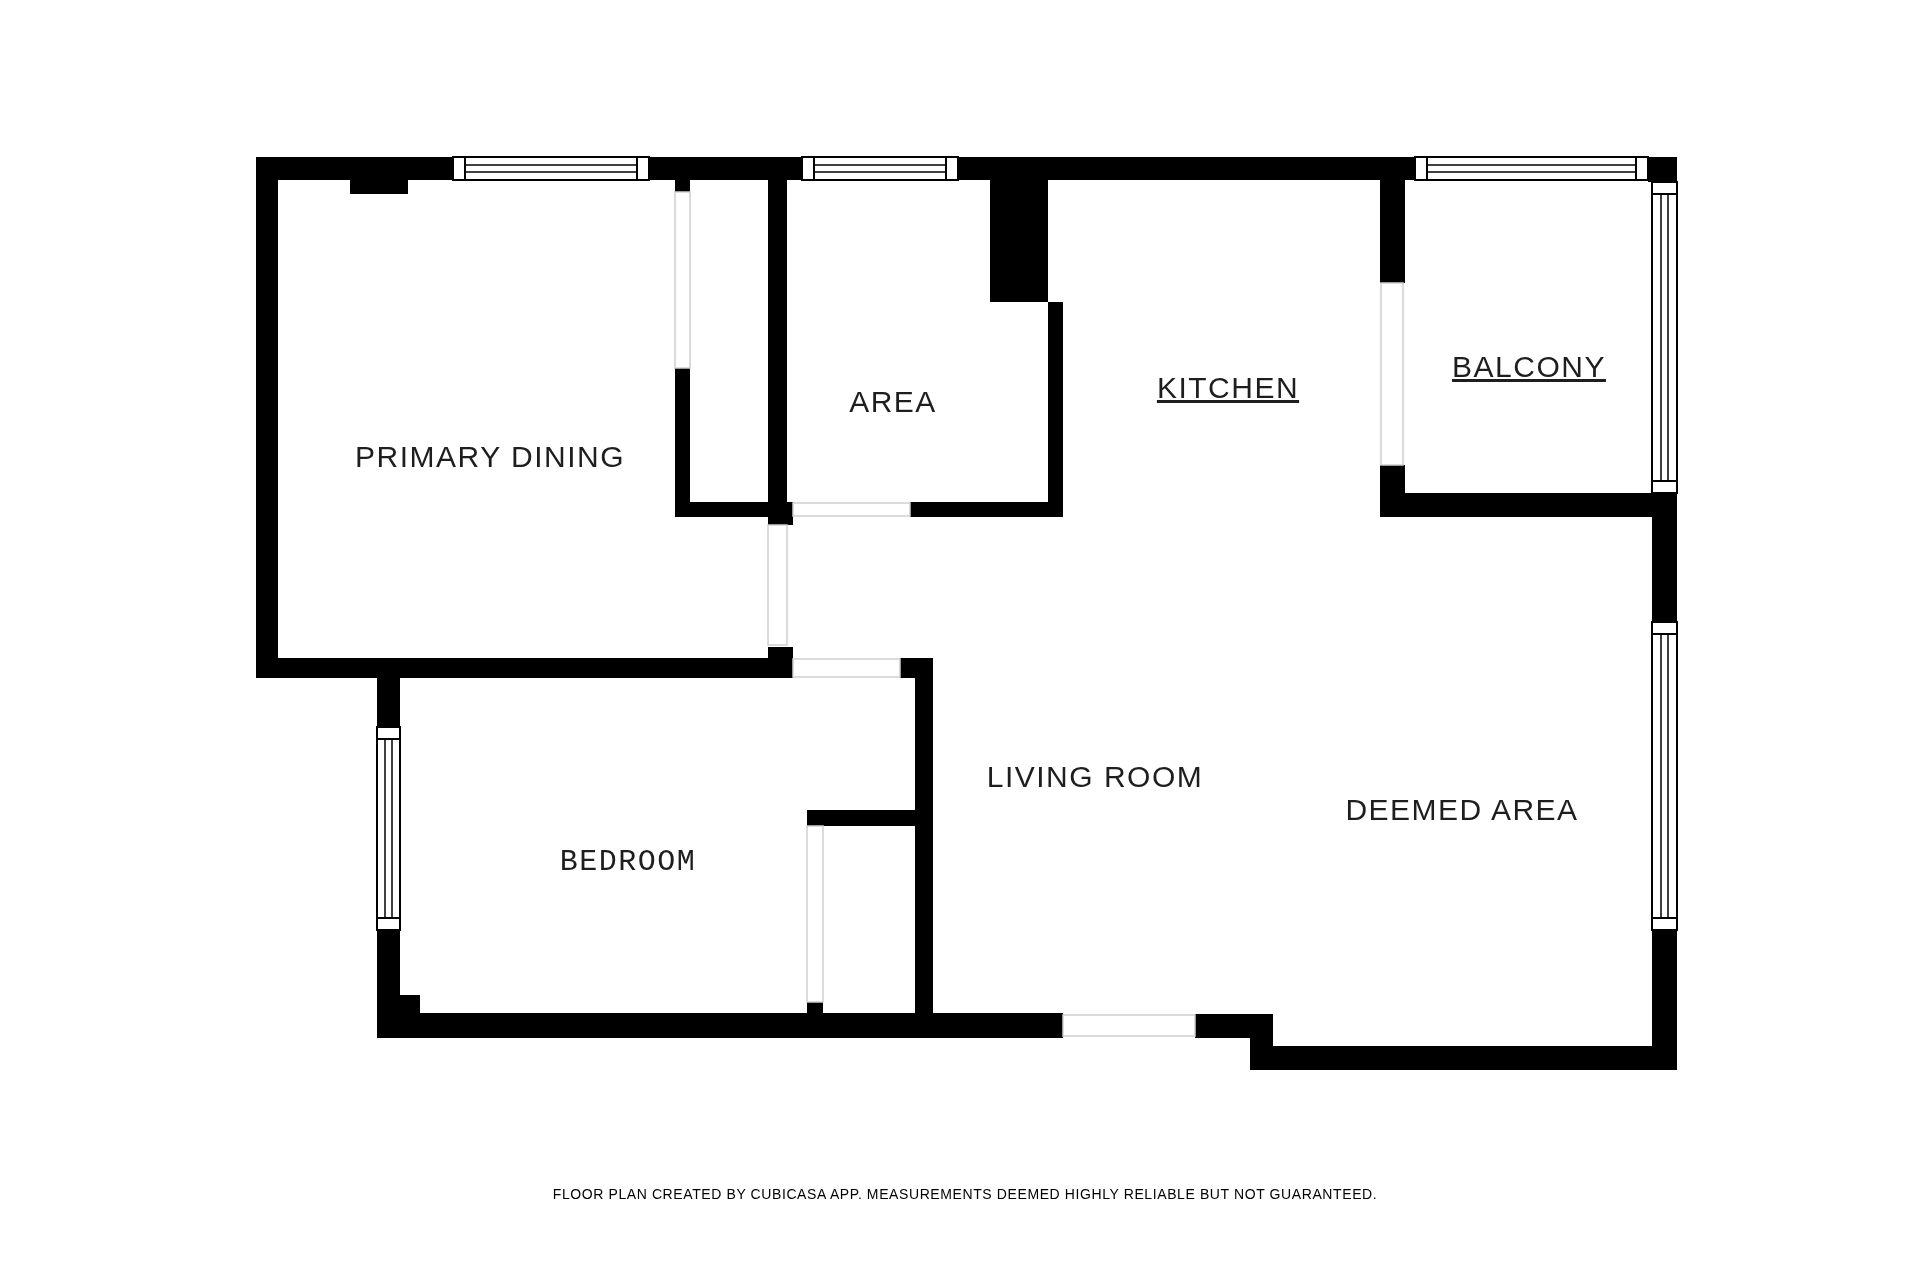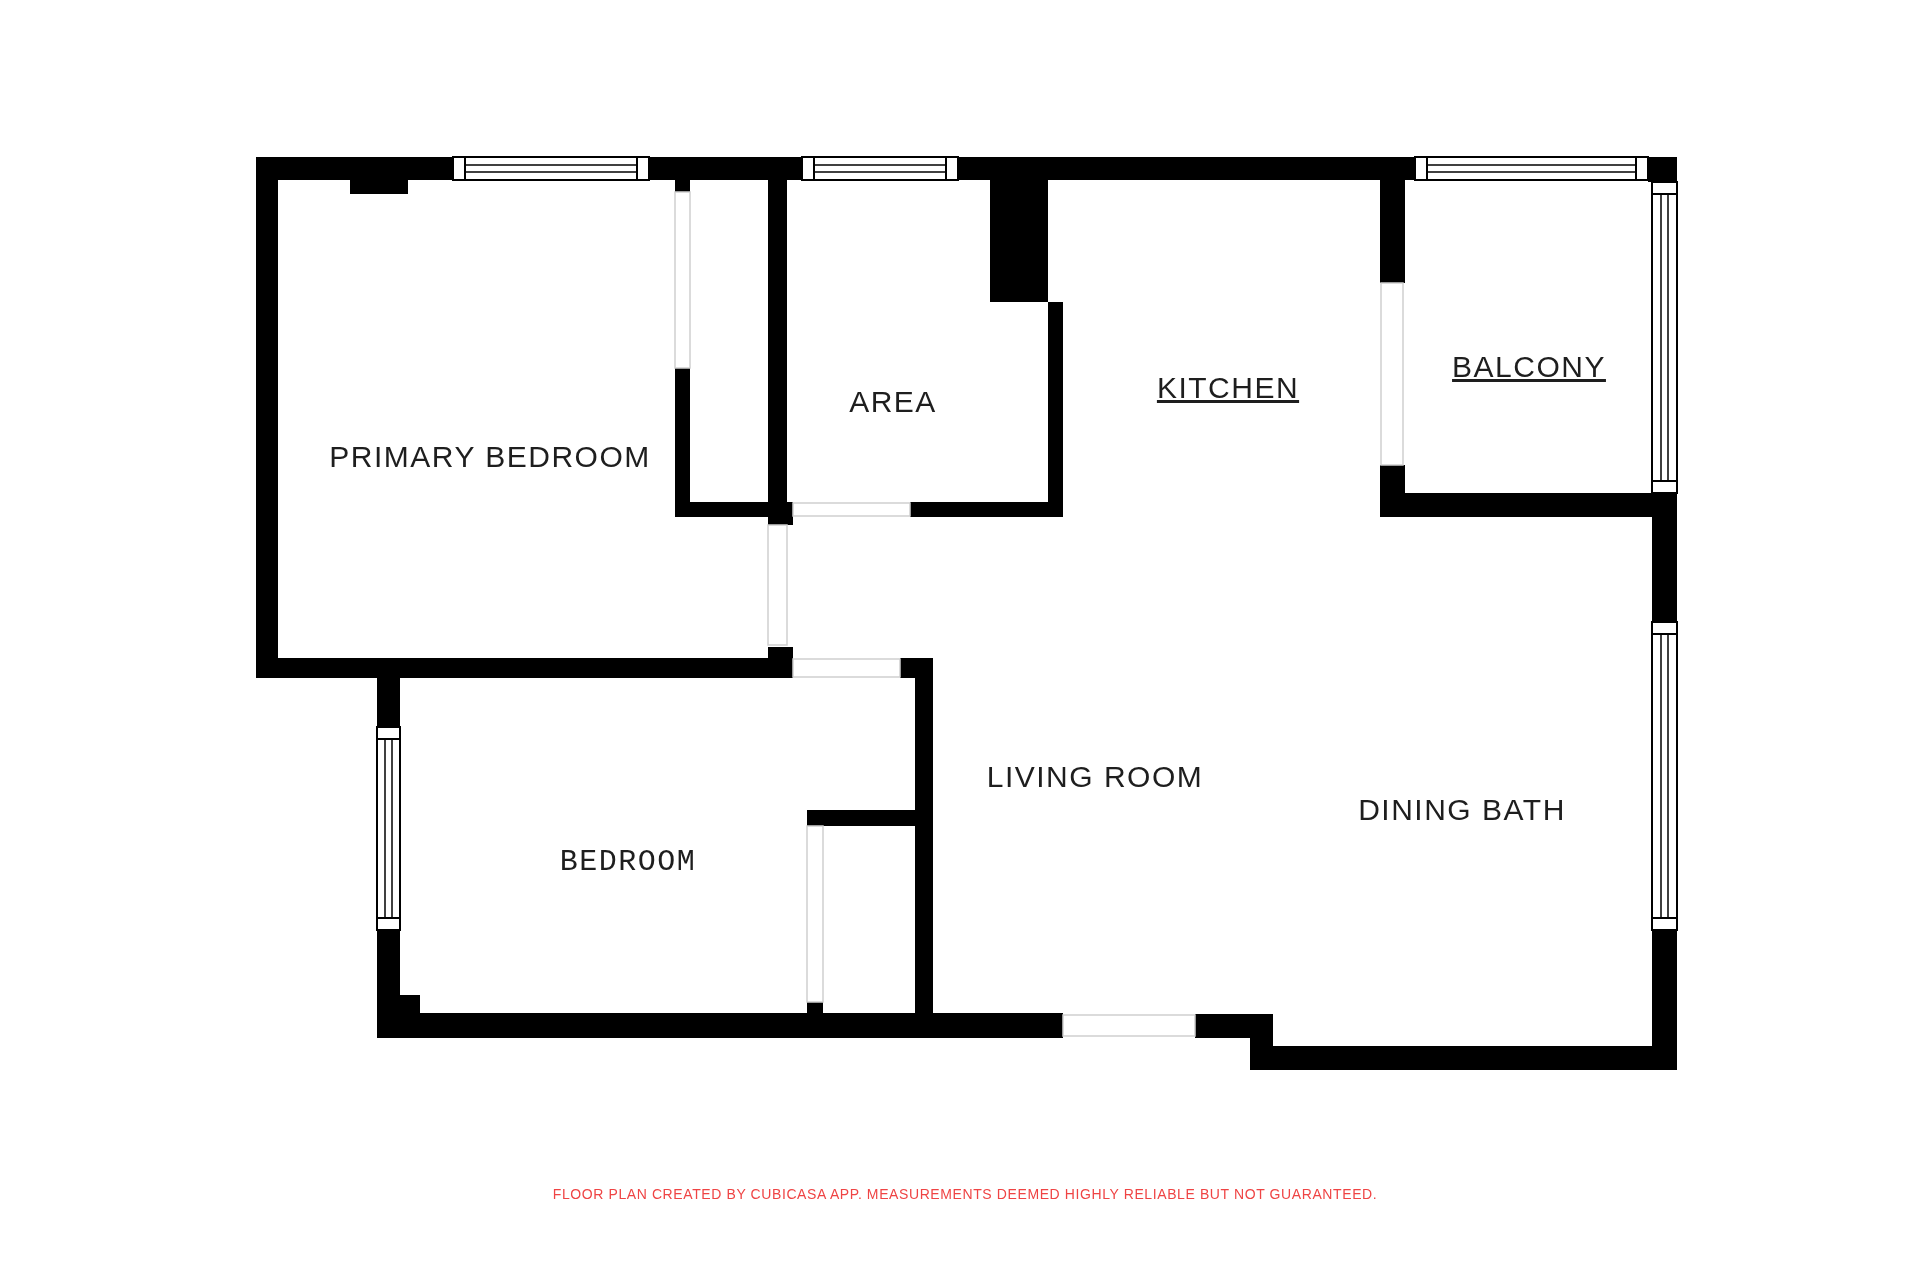--- a/index.html
+++ b/index.html
@@ -7,21 +7,21 @@
     position:relative;width:1920px;height:1280px;background:#ffffff;
     font-family:"Liberation Sans",sans-serif;overflow:hidden;
   }
   #plan-svg{position:absolute;left:0;top:0;}
   .room-label{
     position:absolute;transform:translate(-50%,-50%);
     font-size:30px;letter-spacing:1.5px;color:#1e1e1e;white-space:nowrap;
   }
   .footer-note{
     position:absolute;transform:translate(-50%,-50%);
-    font-size:14px;letter-spacing:.6px;color:#ef4444;white-space:nowrap;
+    font-size:14px;letter-spacing:.6px;color:#000000;white-space:nowrap;
   }
 </style>
 </head>
 <body>
 
 <div id="stage">
   <svg id="plan-svg" width="1920" height="1280" viewBox="0 0 1920 1280">
       <rect x="256" y="157" width="197" height="23" fill="#000000"></rect>
       <rect x="649" y="157" width="153" height="23" fill="#000000"></rect>
       <rect x="958" y="157" width="457" height="23" fill="#000000"></rect>
@@ -86,22 +86,22 @@
       <line x1="1668" y1="634" x2="1668" y2="918" stroke-width="1.5" stroke="#000000"></line>
       <line x1="1652" y1="634" x2="1677" y2="634" stroke-width="2" stroke="#000000"></line>
       <line x1="1652" y1="918" x2="1677" y2="918" stroke-width="2" stroke="#000000"></line>
       <rect x="377" y="727" width="23" height="203" fill="#ffffff" stroke="#000000" stroke-width="2"></rect>
       <line x1="385" y1="739" x2="385" y2="918" stroke-width="1.5" stroke="#000000"></line>
       <line x1="392" y1="739" x2="392" y2="918" stroke-width="1.5" stroke="#000000"></line>
       <line x1="377" y1="739" x2="400" y2="739" stroke-width="2" stroke="#000000"></line>
       <line x1="377" y1="918" x2="400" y2="918" stroke-width="2" stroke="#000000"></line>
     </svg>
 
-  <div class="room-label" style="left: 490px; top: 457px;">PRIMARY BEDROOM</div>
+  <div class="room-label" style="left: 490px; top: 457px;">PRIMARY DINING</div>
   <div class="room-label" style="left: 893px; top: 402px;">AREA</div>
   <div class="room-label" style="left: 1228px; top: 388px; text-decoration: underline;">KITCHEN</div>
   <div class="room-label" style="left: 1529px; top: 367px; text-decoration: underline;">BALCONY</div>
   <div class="room-label" style="left: 628px; top: 862px; font-family: Liberation Mono, monospace;">BEDROOM</div>
   <div class="room-label" style="left: 1095px; top: 777px;">LIVING ROOM</div>
-  <div class="room-label" style="left: 1462px; top: 810px;">DINING BATH</div>
+  <div class="room-label" style="left: 1462px; top: 810px;">DEEMED AREA</div>
 
   <div class="footer-note" style="left: 965px; top: 1194px;">FLOOR PLAN CREATED BY CUBICASA APP. MEASUREMENTS DEEMED HIGHLY RELIABLE BUT NOT GUARANTEED.</div>
 </div>
 
 </body></html>

